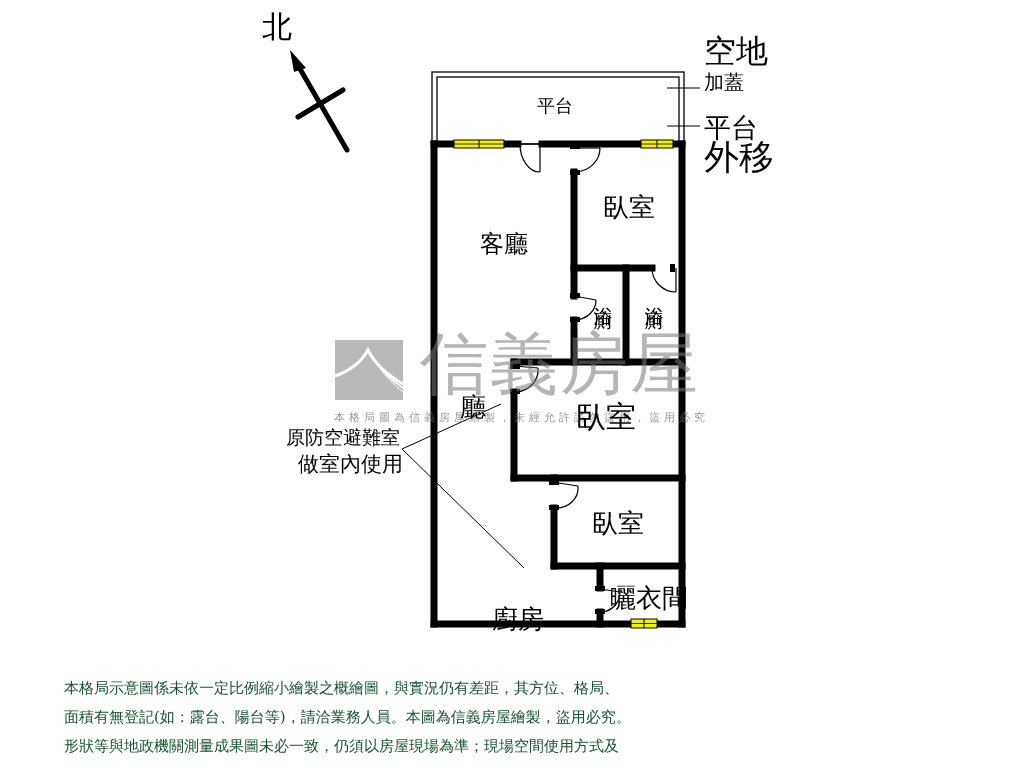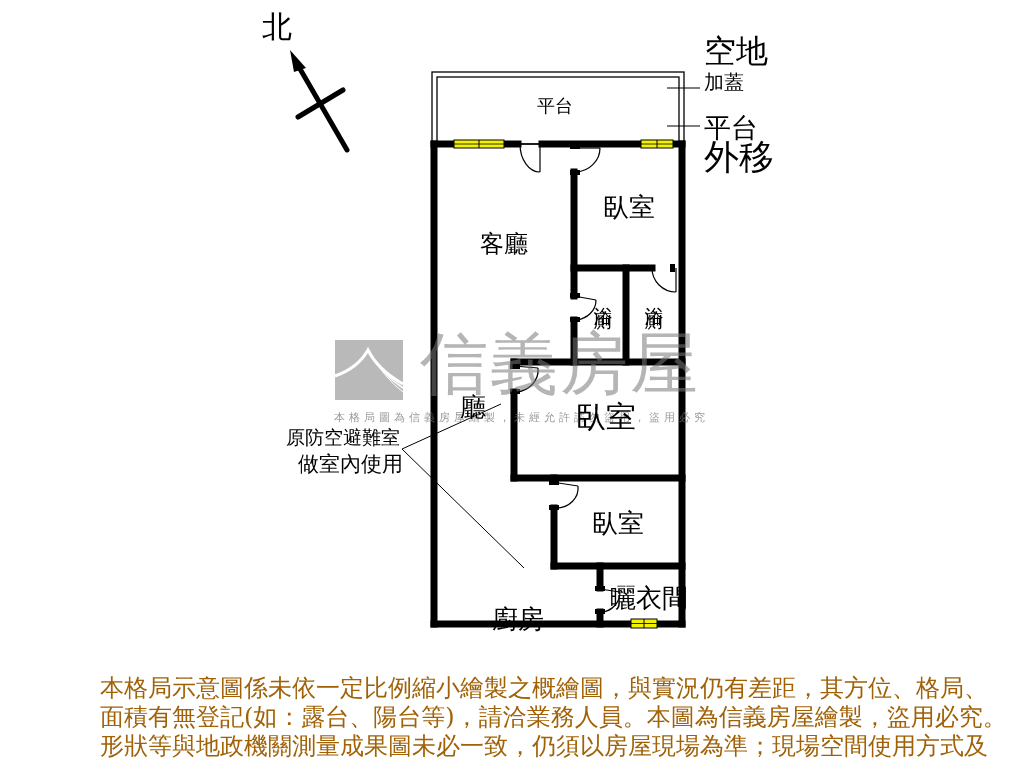--- a/index.html
+++ b/index.html
@@ -2,21 +2,21 @@
 <html><head>
   <meta charset="utf-8">
   <style>
     html, body { margin: 0; padding: 0; background: #ffffff; }
     body { width: 1024px; height: 768px; position: relative; overflow: hidden;
            font-family: "DejaVu Serif", "Liberation Serif", serif; color: #000; }
     #plan { position: absolute; left: 0; top: 0; }
     .lbl { position: absolute; white-space: nowrap; line-height: 1; color: #000; }
     .vert { writing-mode: vertical-rl; text-orientation: upright; letter-spacing: 2px; }
     .note { position: absolute; left: 64px; top: 674px; width: 900px;
-            font-size: 24px; line-height: 29px; color: #a16207; margin-left: 36px; }
+            font-size: 15px; line-height: 29px; color: #14532d; }
     .note div { white-space: nowrap; }
     .wm-brand { position: absolute; left: 420px; top: 330px; font-size: 68px;
                 color: rgba(120,120,120,0.55); letter-spacing: 2px;
                 font-family: "DejaVu Sans", "Liberation Sans", sans-serif; line-height: 1; }
     .wm-line { position: absolute; left: 334px; top: 412px; font-size: 11px;
                color: rgba(110,110,110,0.7); letter-spacing: 4px;
                font-family: "DejaVu Sans", "Liberation Sans", sans-serif; line-height: 1; }
   </style>
 </head>
 <body>

